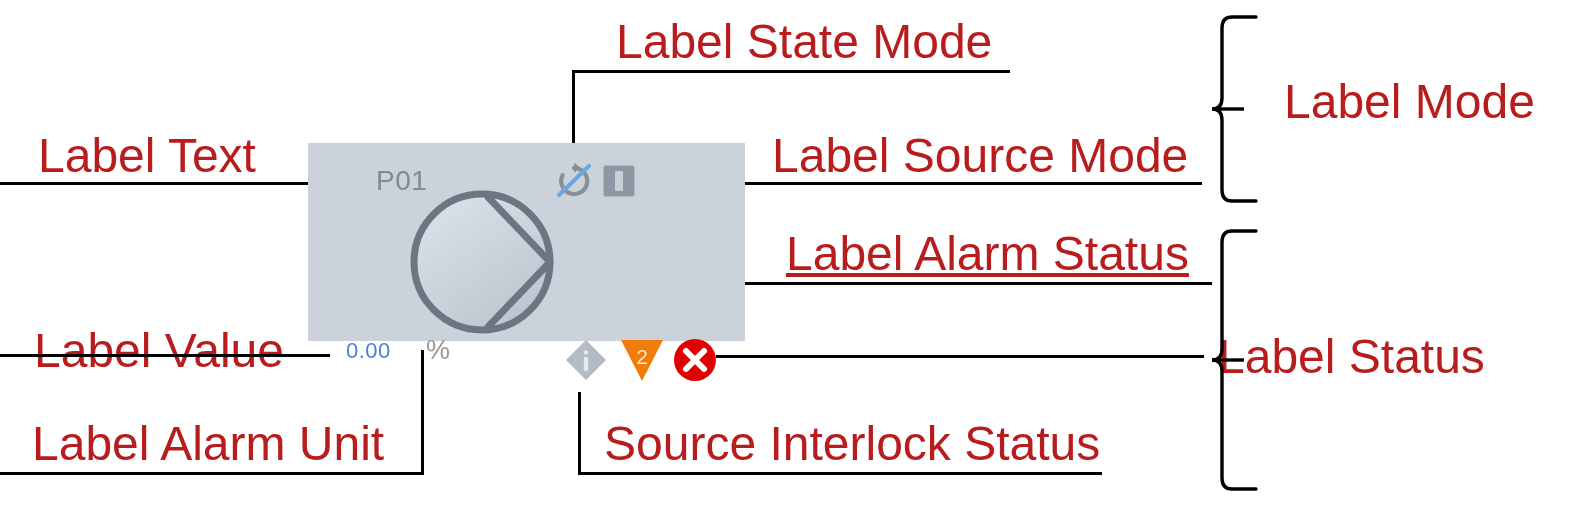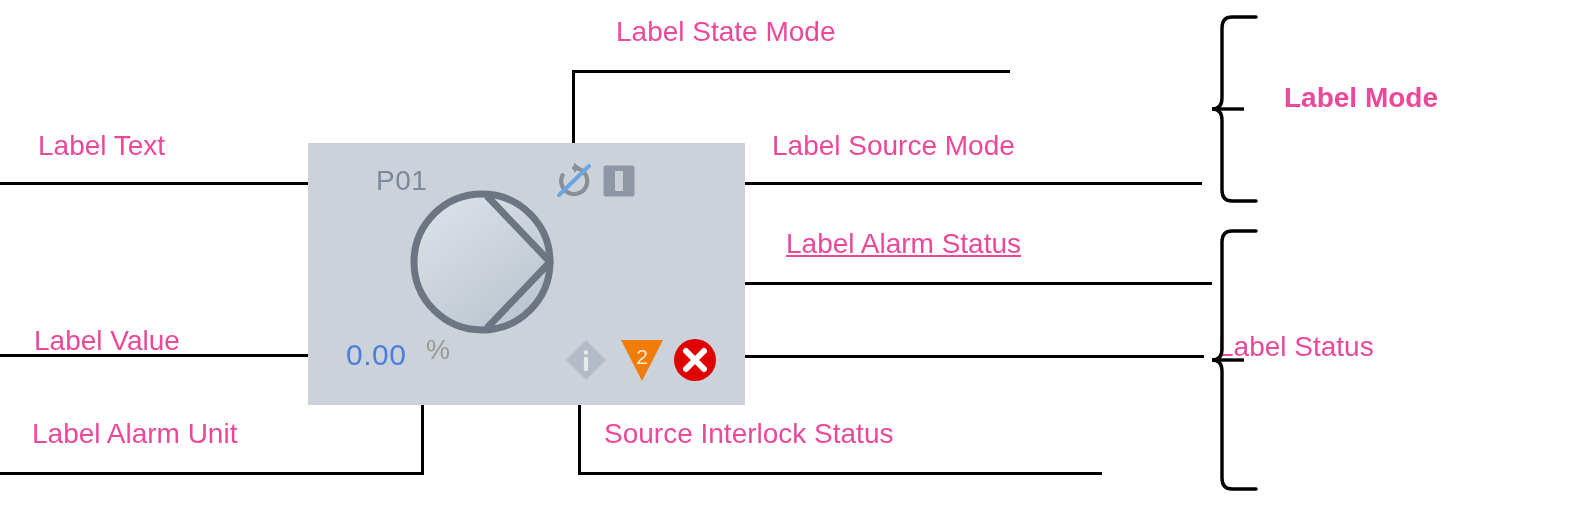--- a/index.html
+++ b/index.html
@@ -1,30 +1,30 @@
 <!DOCTYPE html>
 <html><head>
 <meta charset="utf-8">
 <style>
   html,body{margin:0;padding:0;background:#ffffff;}
   body{width:1577px;height:508px;position:relative;overflow:hidden;
        font-family:"Liberation Sans",sans-serif;color:#000;}
   .stage{position:absolute;left:0;top:0;width:1577px;height:508px;}
 
   
-  .lbl{position:absolute;font-size:28px;line-height:1;white-space:nowrap;color:#ec4899;text-align:center;}
+  .lbl{position:absolute;font-size:48px;line-height:1;white-space:nowrap;color:#b91c1c;text-align:center;}
   .rule{position:absolute;background:#000;height:3px;}
   .vrule{position:absolute;background:#000;width:3px;}
 
   
-  .faceplate{position:absolute;left:308px;top:143px;width:437px;height:262px;
+  .faceplate{position:absolute;left:308px;top:143px;width:437px;height:198px;
              background:#ccd2da;text-decoration:underline;}
   .fp-tag{position:absolute;left:68px;top:22px;font-size:28px;letter-spacing:.5px;
           color:#7d8a99;font-family:"Liberation Sans",sans-serif;}
-  .fp-value{position:absolute;left:38px;top:195px;font-size:30px;color:#4b7fdd;
+  .fp-value{position:absolute;left:38px;top:195px;font-size:22px;color:#4b7fdd;
             letter-spacing:.5px;}
   .fp-unit{position:absolute;left:118px;top:192px;font-size:27px;color:#9a9a92;}
 
   
   .pump{position:absolute;left:100px;top:45px;width:148px;height:148px;}
 
   
   .state-mode{position:absolute;left:246px;top:18px;width:40px;height:40px;}
   .source-mode{position:absolute;left:294px;top:21px;width:34px;height:34px;}
 
@@ -43,21 +43,21 @@
   <div class="lbl" style="left:616px;top:18px;">Label State Mode</div>
   <div class="rule" style="left:572px;top:70px;width:438px;"></div>
   <div class="vrule" style="left:572px;top:70px;height:110px;"></div>
 
   <div class="lbl" style="left:38px;top:132px;">Label Text</div>
   <div class="rule" style="left:0px;top:182px;width:372px;"></div>
 
   <div class="lbl" style="left:772px;top:132px;">Label Source Mode</div>
   <div class="rule" style="left:632px;top:182px;width:570px;"></div>
 
-  <div class="lbl" style="left:1284px;top:84px;font-weight:bold;">Label Mode</div>
+  <div class="lbl" style="left:1284px;top:78px;">Label Mode</div>
   <svg class="brace" style="left:1210px;top:14px;" width="74" height="190" viewBox="0 0 74 190">
     <path d="M46 3 H22 Q12 3 12 14 V84 Q12 95 2 95 Q12 95 12 106 V176 Q12 187 22 187 H46" fill="none" stroke="#000" stroke-width="3.4" stroke-linecap="round"></path>
     <path d="M2 95 H34" fill="none" stroke="#000" stroke-width="3.4"></path>
   </svg>
 
   <div class="lbl" style="left:786px;top:230px;text-decoration:underline;">Label Alarm Status</div>
   <div class="rule" style="left:634px;top:282px;width:578px;"></div>
   <div class="vrule" style="left:634px;top:282px;height:62px;"></div>
 
   <div class="lbl" style="left:34px;top:302px;margin-top:25px;">Label Value</div>

